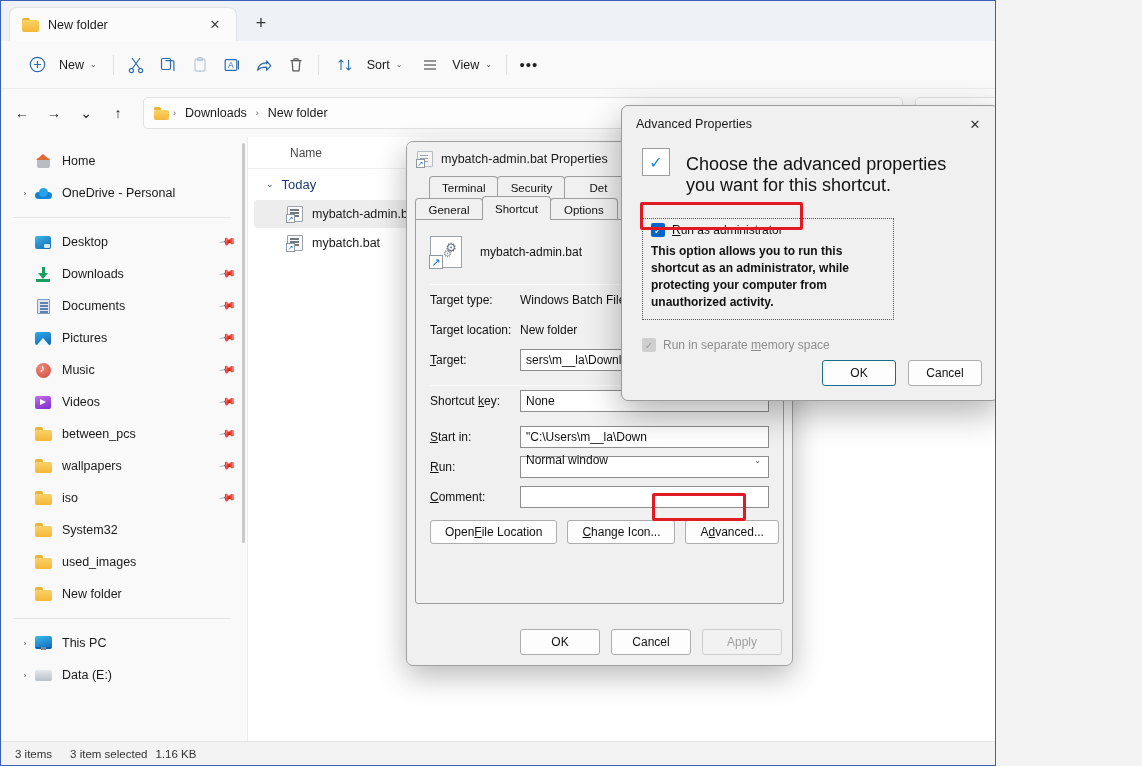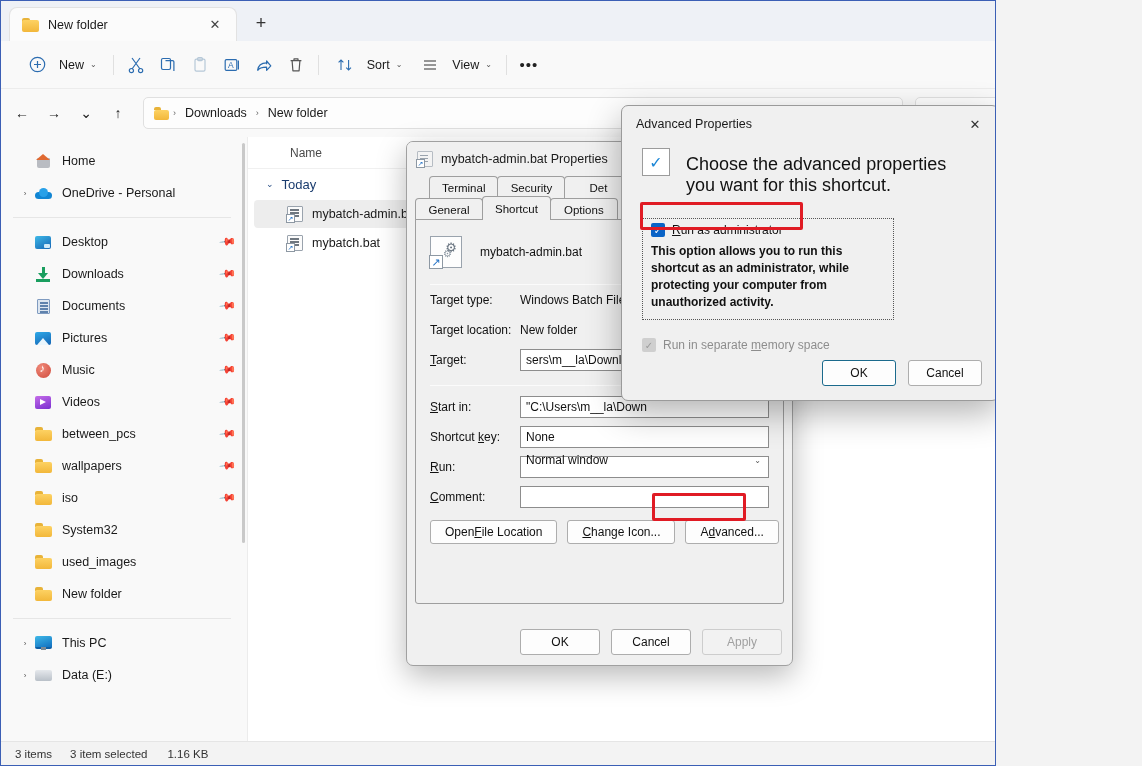--- a/index.html
+++ b/index.html
@@ -679,27 +679,27 @@
       </div>
       <div class="frow">
         <span class="flabel">Target location:</span>
         <span class="fvalue">New folder</span>
       </div>
       <div class="frow">
         <span class="flabel"><span class="under">T</span>arget:</span>
         <span class="finput">sers\m__la\Downloads\</span>
       </div>
       <div class="hr-line"></div>
+      <div class="frow">
+        <span class="flabel">Shortcut <span class="under">k</span>ey:</span>
+        <span class="finput">None</span>
+      </div>
       <div class="frow" style="margin-top:6px">
         <span class="flabel"><span class="under">S</span>tart in:</span>
         <span class="finput">"C:\Users\m__la\Down</span>
-      </div>
-      <div class="frow">
-        <span class="flabel">Shortcut <span class="under">k</span>ey:</span>
-        <span class="finput">None</span>
       </div>
       <div class="frow">
         <span class="flabel"><span class="under">R</span>un:</span>
         <span class="fselect">
           <span>Normal window</span>
           <span class="chev">⌄</span>
         </span>
       </div>
       <div class="frow">
         <span class="flabel"><span class="under">C</span>omment:</span>
@@ -756,21 +756,21 @@
       <div class="winbtn default">OK</div>
       <div class="winbtn">Cancel</div>
     </div>
 
     <div class="hl-box" style="left:18px; top:96px; width:163px; height:28px;"></div>
   </div>
 
   <div class="statusbar">
     <span class="st-items">3 items</span>
     <span>3 item selected</span>
-    <span style="margin-left:20px">1.16 KB</span>
+    <span style="margin-left:8px">1.16 KB</span>
     <span class="st-right">
       <span class="viewtog active">
         <svg width="13" height="11" viewBox="0 0 13 11">
             <path d="M1 2h11M1 5.5h11M1 9h11" stroke="#222" stroke-width="1.1"></path>
           </svg>
       </span>
       <span class="viewtog">
         <svg width="13" height="11" viewBox="0 0 13 11">
             <rect x="2" y="1.5" width="9" height="8" fill="none" stroke="#222" stroke-width="1.1"></rect>
           </svg>

